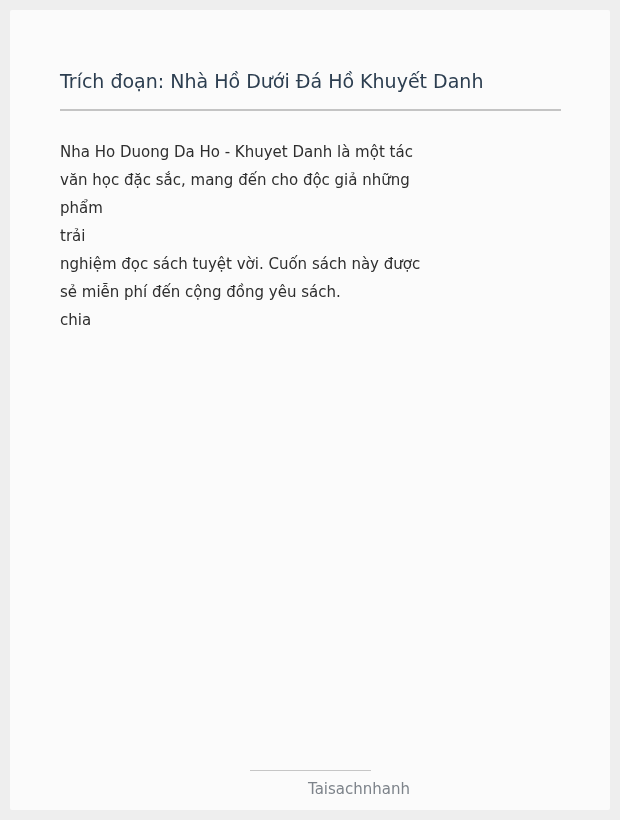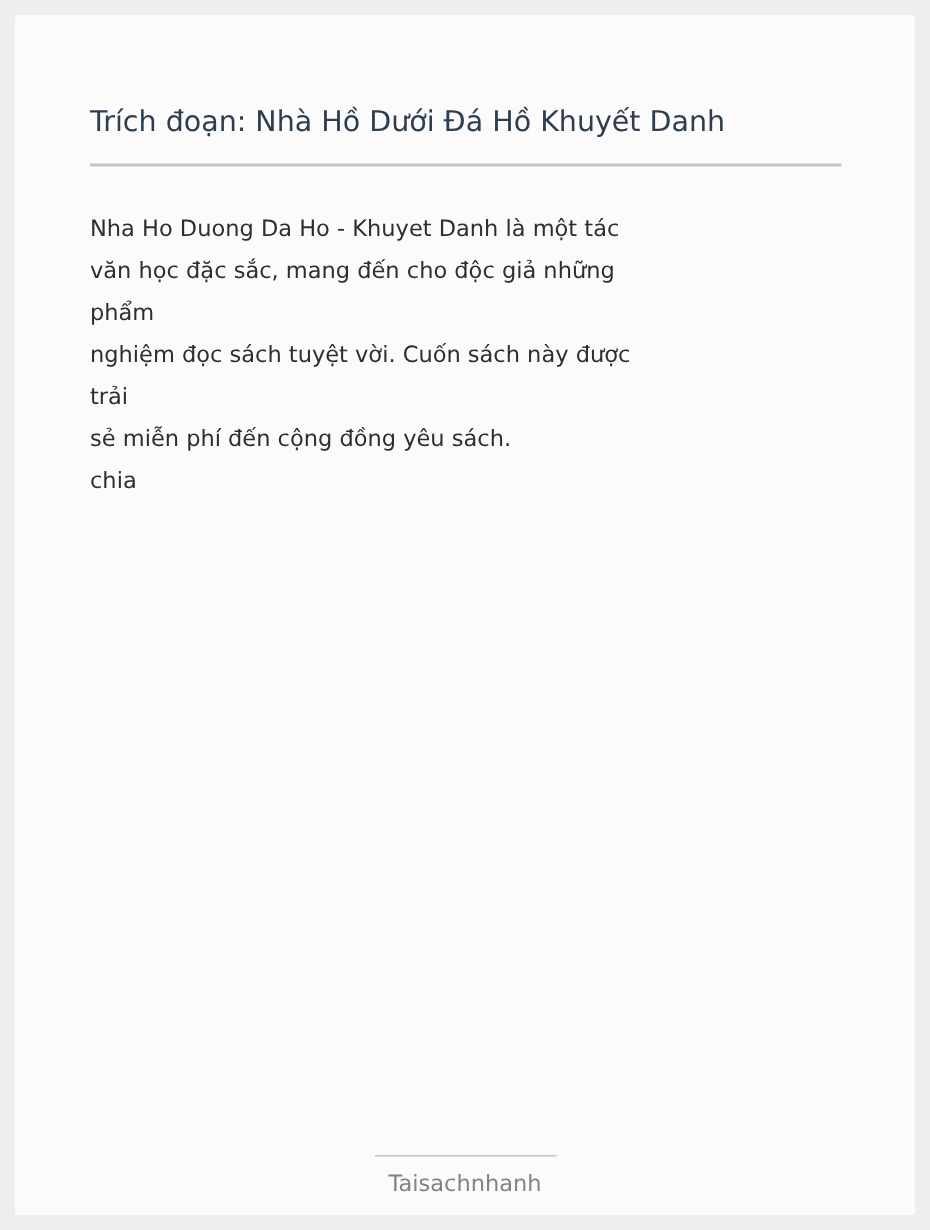--- a/index.html
+++ b/index.html
@@ -45,37 +45,37 @@
     .footer-rule {
       position: absolute;
       left: 240px; top: 760px;
       width: 121px; height: 1px;
       background: #c6c6c6;
     }
     .footer-text {
       position: absolute;
       left: 200px; top: 770px;
       width: 200px;
-      text-align: center;
+      text-align: right;
       font-size: 15px;
       color: #7d838a;
     }
   </style>
 </head>
 <body>
 
 <div class="page">
   <div class="title">Trích đoạn: Nhà Hồ Dưới Đá Hồ Khuyết Danh</div>
   <div class="title-rule"></div>
 
   <div class="body-text">
     <span class="line">Nha Ho Duong Da Ho - Khuyet Danh là một tác</span>
     <span class="line">văn học đặc sắc, mang đến cho độc giả những</span>
     <span class="line">phẩm</span>
+    <span class="line">trải</span>
     <span class="line">nghiệm đọc sách tuyệt vời. Cuốn sách này được</span>
-    <span class="line">trải</span>
     <span class="line">sẻ miễn phí đến cộng đồng yêu sách.</span>
     <span class="line">chia</span>
   </div>
 
   <div class="footer-rule"></div>
   <div class="footer-text">Taisachnhanh</div>
 </div>
 
 </body></html>

